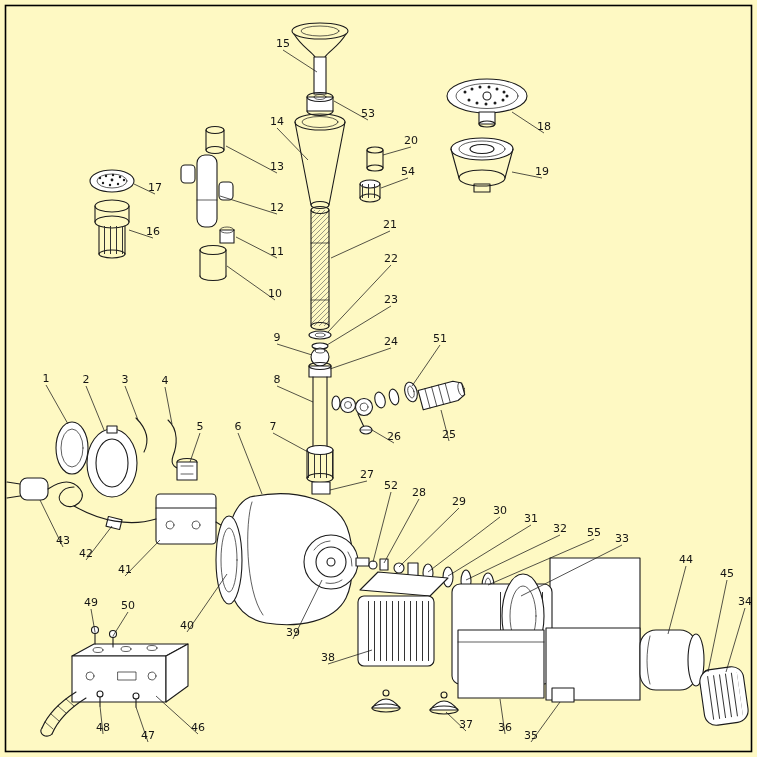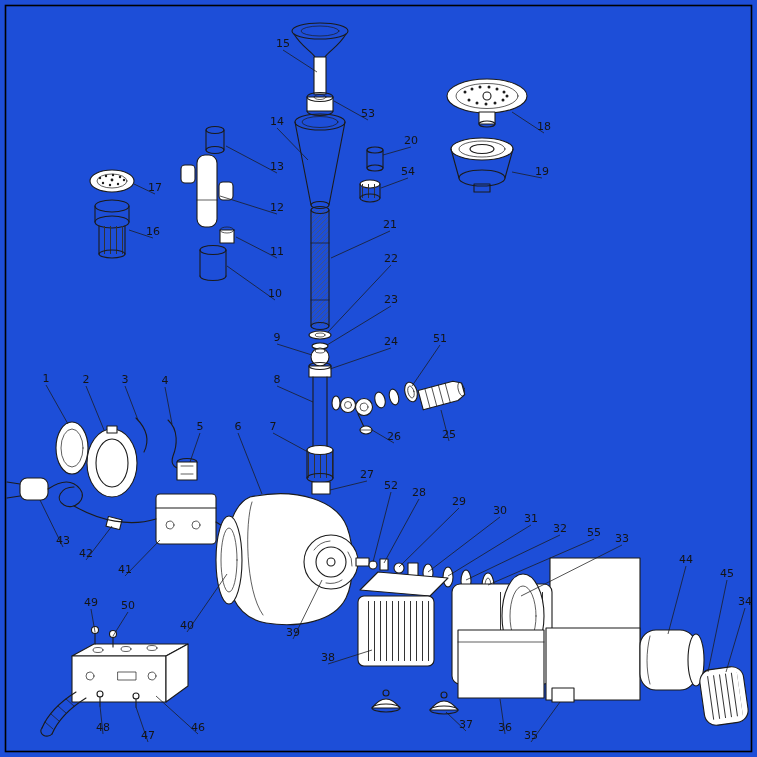--- a/index.html
+++ b/index.html
@@ -1,17 +1,17 @@
 <!DOCTYPE html>
 <html><head>
 <meta charset="utf-8">
 <style>
   html,body{margin:0;padding:0;background:#ffffff;}
   body{width:757px;height:757px;overflow:hidden;font-family:"DejaVu Sans",sans-serif;}
-  #stage{position:relative;width:757px;height:757px;background:#1d4ed8;}
+  #stage{position:relative;width:757px;height:757px;background:#fef9c3;}
   .ln{fill:none;stroke:#1b1b1b;stroke-width:1.1;stroke-linejoin:round;stroke-linecap:round;}
   .fw{fill:#ffffff;stroke:#1b1b1b;stroke-width:1.1;stroke-linejoin:round;}
   .thin{stroke-width:0.7;}
   .frame{fill:none;stroke:#000;stroke-width:1.6;}
   .part-label{font:400 11px "DejaVu Sans",sans-serif;fill:#141414;text-anchor:middle;}
   .leader{stroke:#1b1b1b;stroke-width:0.75;fill:none;}
 </style>
 </head>
 <body>
 

